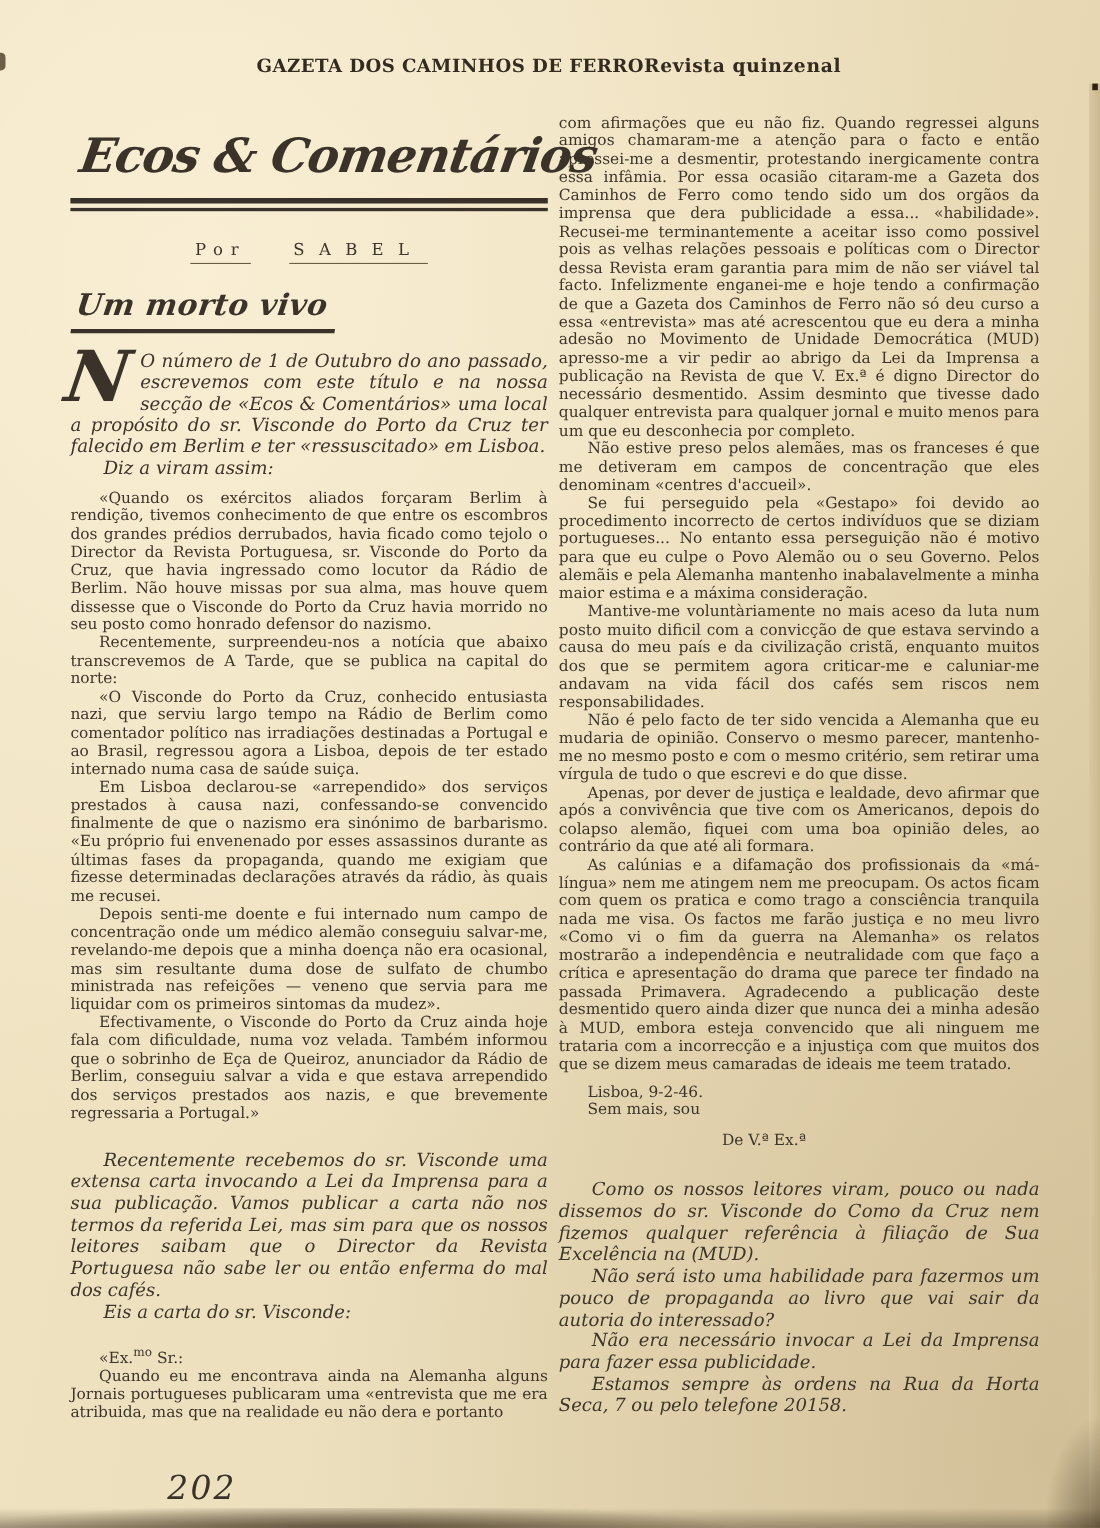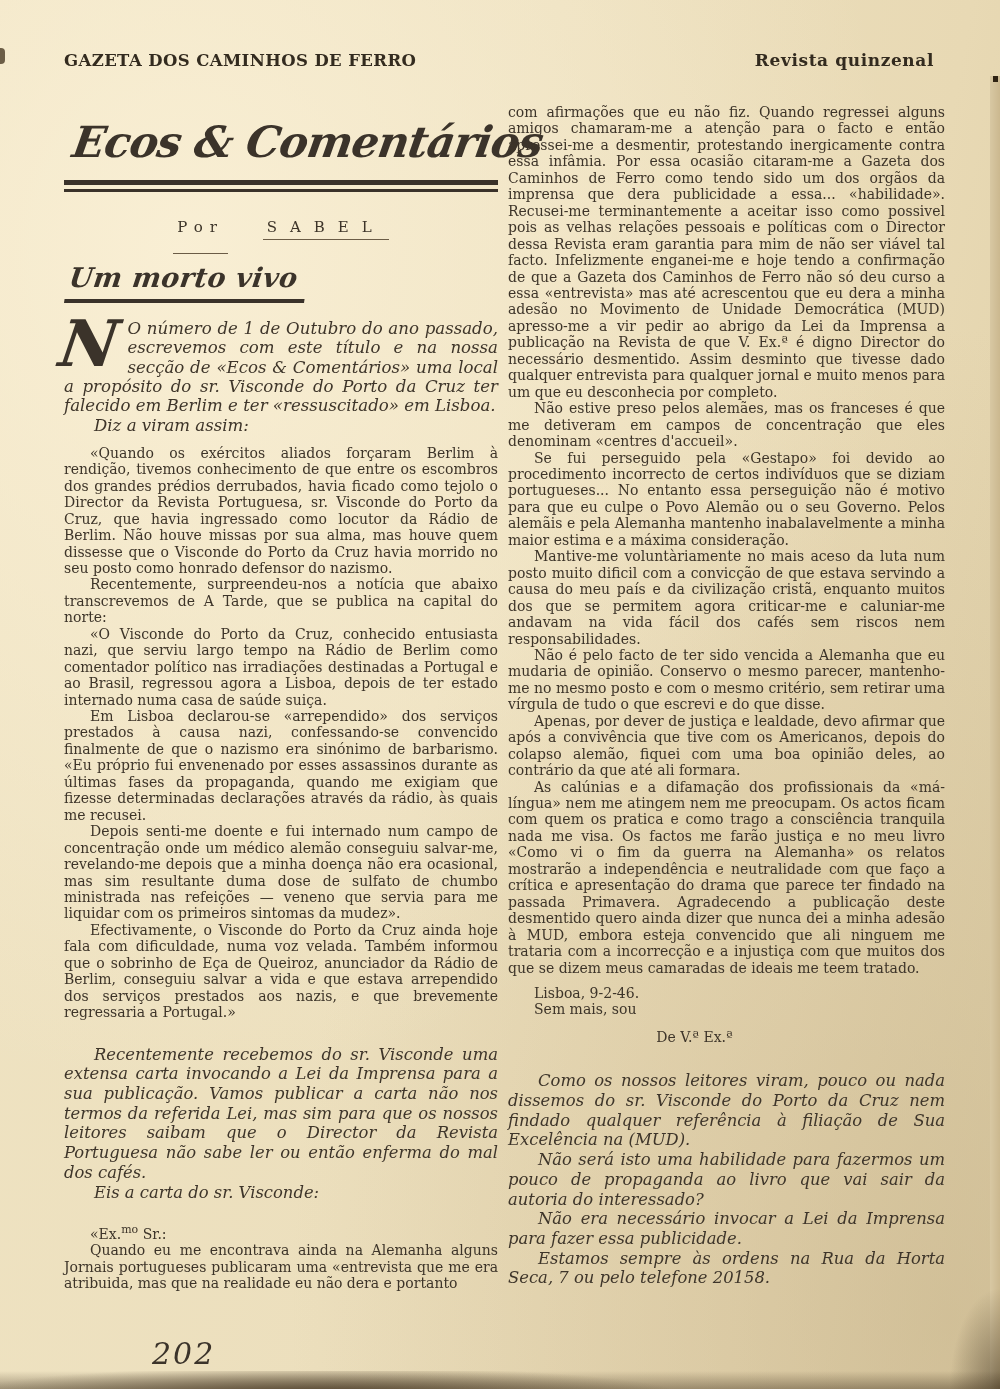--- a/index.html
+++ b/index.html
@@ -23,41 +23,41 @@
   .edge-speck-left{position:absolute;left:0;top:48px;width:5px;height:16px;background:#4a3b26;border-radius:0 4px 4px 0;opacity:.8;}
   .edge-speck-right{position:absolute;left:993px;top:76px;width:5px;height:6px;background:#2e2212;}
   .bottom-shadow{position:absolute;left:0;right:0;bottom:0;height:18px;
     background:
       radial-gradient(60% 260% at 32% 130%, rgba(56,41,22,.75) 0%, rgba(56,41,22,0) 60%),
       linear-gradient(to top, rgba(56,41,22,.40), rgba(56,41,22,0));}
   .corner-shadow{position:absolute;right:0;bottom:0;width:60px;height:120px;
     background:radial-gradient(120% 120% at 100% 100%, rgba(46,33,16,.5), rgba(46,33,16,0) 70%);}
 
   
-  .header{position:absolute;top:50px;left:64px;right:66px;display:flex;justify-content:space-between;align-items:baseline;}
+  .header{position:absolute;top:50px;left:64px;right:66px;display:flex;justify-content:center;align-items:baseline;}
   .masthead{font-weight:bold;font-size:16.5px;letter-spacing:.4px;color:#332b1f;}
   .issue-type{font-weight:bold;font-size:17px;letter-spacing:.6px;color:#332b1f;}
 
   
   .col{position:absolute;top:104px;}
   .col-left{left:64px;width:434px;}
   .col-right{left:508px;width:437px;}
 
   
   .script-title{
     font-style:italic;font-weight:bold;font-size:43px;line-height:64px;
     transform:skewX(-9deg);transform-origin:left bottom;
     letter-spacing:-1px;color:#3b332a;white-space:nowrap;
     margin:6px 0 6px 4px;
   }
   .rules{margin:2px 0 0 0;}
   .rule-thick{height:5px;background:#3a322a;}
   .rule-thin{height:3px;background:#3a322a;margin-top:4px;}
   .byline{margin:26px 0 0 0;text-align:center;font-size:15px;color:#3d3429;}
-  .by-pre{letter-spacing:7px;border-bottom:1px solid #6b5c46;padding:0 4px 17px 4px;}
+  .by-pre{letter-spacing:7px;border-bottom:1px solid #6b5c46;padding:0 4px 3px 4px;}
   .by-name{letter-spacing:13px;margin-left:30px;border-bottom:1px solid #6b5c46;padding:0 4px 3px 4px;}
   .article-title-wrap{margin:26px 0 0 0;}
   .article-title{
     display:inline-block;font-style:italic;font-weight:bold;font-size:27px;
     transform:skewX(-8deg);transform-origin:left bottom;color:#3b332a;
     border-bottom:4px solid #3a322a;padding:0 10px 6px 2px;letter-spacing:.5px;
   }
 
   
   p{margin:0;}
@@ -132,21 +132,21 @@
     <p class="body">Se fui perseguido pela «Gestapo» foi devido ao procedimento incorrecto de certos indivíduos que se diziam portugueses... No entanto essa perseguição não é motivo para que eu culpe o Povo Alemão ou o seu Governo. Pelos alemãis e pela Alemanha mantenho inabalavelmente a minha maior estima e a máxima consideração.</p>
     <p class="body">Mantive-me voluntàriamente no mais aceso da luta num posto muito dificil com a convicção de que estava servindo a causa do meu país e da civilização cristã, enquanto muitos dos que se permitem agora criticar-me e caluniar-me andavam na vida fácil dos cafés sem riscos nem responsabilidades.</p>
     <p class="body">Não é pelo facto de ter sido vencida a Alemanha que eu mudaria de opinião. Conservo o mesmo parecer, mantenho-me no mesmo posto e com o mesmo critério, sem retirar uma vírgula de tudo o que escrevi e do que disse.</p>
     <p class="body">Apenas, por dever de justiça e lealdade, devo afirmar que após a convivência que tive com os Americanos, depois do colapso alemão, fiquei com uma boa opinião deles, ao contrário da que até ali formara.</p>
     <p class="body">As calúnias e a difamação dos profissionais da «má-língua» nem me atingem nem me preocupam. Os actos ficam com quem os pratica e como trago a consciência tranquila nada me visa. Os factos me farão justiça e no meu livro «Como vi o fim da guerra na Alemanha» os relatos mostrarão a independência e neutralidade com que faço a crítica e apresentação do drama que parece ter findado na passada Primavera. Agradecendo a publicação deste desmentido quero ainda dizer que nunca dei a minha adesão à MUD, embora esteja convencido que ali ninguem me trataria com a incorrecção e a injustiça com que muitos dos que se dizem meus camaradas de ideais me teem tratado.</p>
 
     <p class="body place-date">Lisboa, 9-2-46.</p>
     <p class="body closing-line">Sem mais, sou</p>
     <p class="body signoff">De V.ª Ex.ª</p>
 
-    <p class="commentary closing-block">Como os nossos leitores viram, pouco ou nada dissemos do sr. Visconde do Porto da Cruz nem findado qualquer referência à filiação de Sua Excelência na (MUD).</p>
+    <p class="commentary closing-block">Como os nossos leitores viram, pouco ou nada dissemos do sr. Visconde do Como da Cruz nem fizemos qualquer referência à filiação de Sua Excelência na (MUD).</p>
     <p class="commentary">Não será isto uma habilidade para fazermos um pouco de propaganda ao livro que vai sair da autoria do interessado?</p>
     <p class="commentary">Não era necessário invocar a Lei da Imprensa para fazer essa publicidade.</p>
     <p class="commentary">Estamos sempre às ordens na Rua da Horta Seca, 7 ou pelo telefone 20158.</p>
   </div>
 
   <div class="page-number">202</div>
 
   <div class="edge-right-strip"></div>
   <div class="edge-right-line"></div>
   <div class="edge-speck-left"></div>

